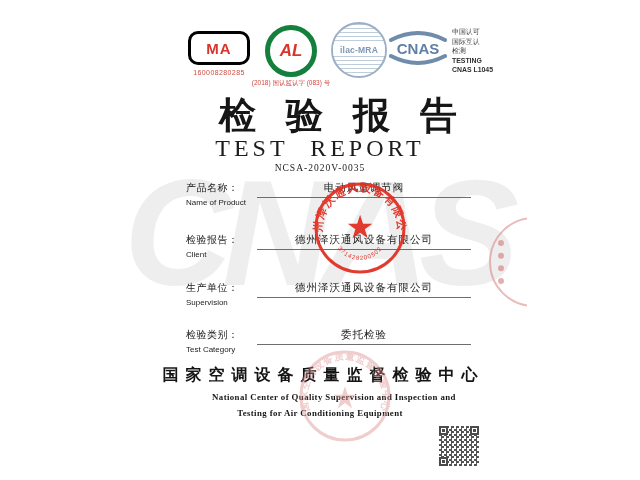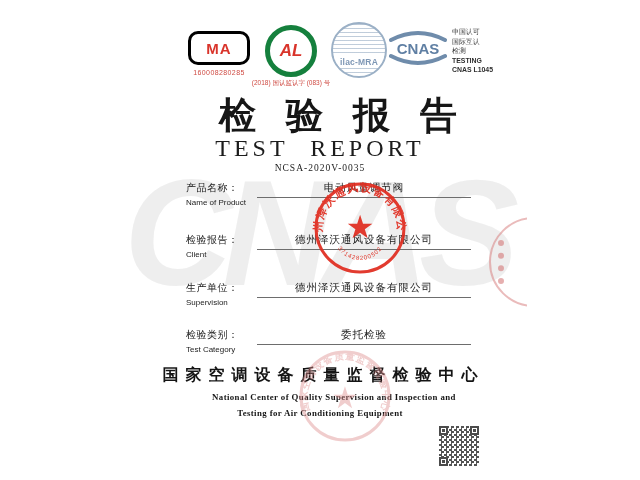--- a/index.html
+++ b/index.html
@@ -28,21 +28,21 @@
     display:flex;align-items:center;justify-content:center;
     font-size:17px;font-weight:800;font-style:italic;color:#d9342b;
   }
   .al-cap{position:absolute;left:-28px;top:54px;width:112px;font-size:6.5px;color:#cf4a42;white-space:nowrap;}
   .ilac{position:absolute;left:331px;top:22px;width:52px;height:52px;border-radius:50%;
     border:2px solid #9bb0c6;overflow:hidden;
     background:repeating-linear-gradient(0deg,#fff 0 3px,rgba(139,163,189,.55) 3px 4px);
   }
   .ilac-band{position:absolute;left:-3px;right:-3px;top:20px;height:12px;background:#fff;
     display:flex;align-items:center;justify-content:center;
-    font-size:8.5px;font-weight:700;color:#7e97b5;letter-spacing:.2px;margin-top:12px;}
+    font-size:8.5px;font-weight:700;color:#7e97b5;letter-spacing:.2px;}
   .cnas{position:absolute;left:387px;top:29px;width:62px;height:38px;}
   .accred{position:absolute;left:452px;top:27px;font-size:6.9px;line-height:9.6px;color:#3a3a3a;}
   .accred .b{font-weight:700;color:#2e2e2e;}
   
   .title-zh{position:absolute;left:0;top:91px;width:640px;z-index:1;text-align:center;
     font-size:37px;font-weight:700;letter-spacing:30px;text-indent:30px;color:#161616;padding-left:18px;}
   .title-en{position:absolute;left:0;top:135px;width:640px;z-index:1;text-align:center;
     font-family:"Liberation Serif",serif;font-size:24px;letter-spacing:4px;word-spacing:12px;color:#1c1c1c;}
   .report-no{position:absolute;left:0;top:163px;width:640px;z-index:1;text-align:center;
     font-family:"Liberation Serif",serif;font-size:9.5px;letter-spacing:1px;color:#222;}

